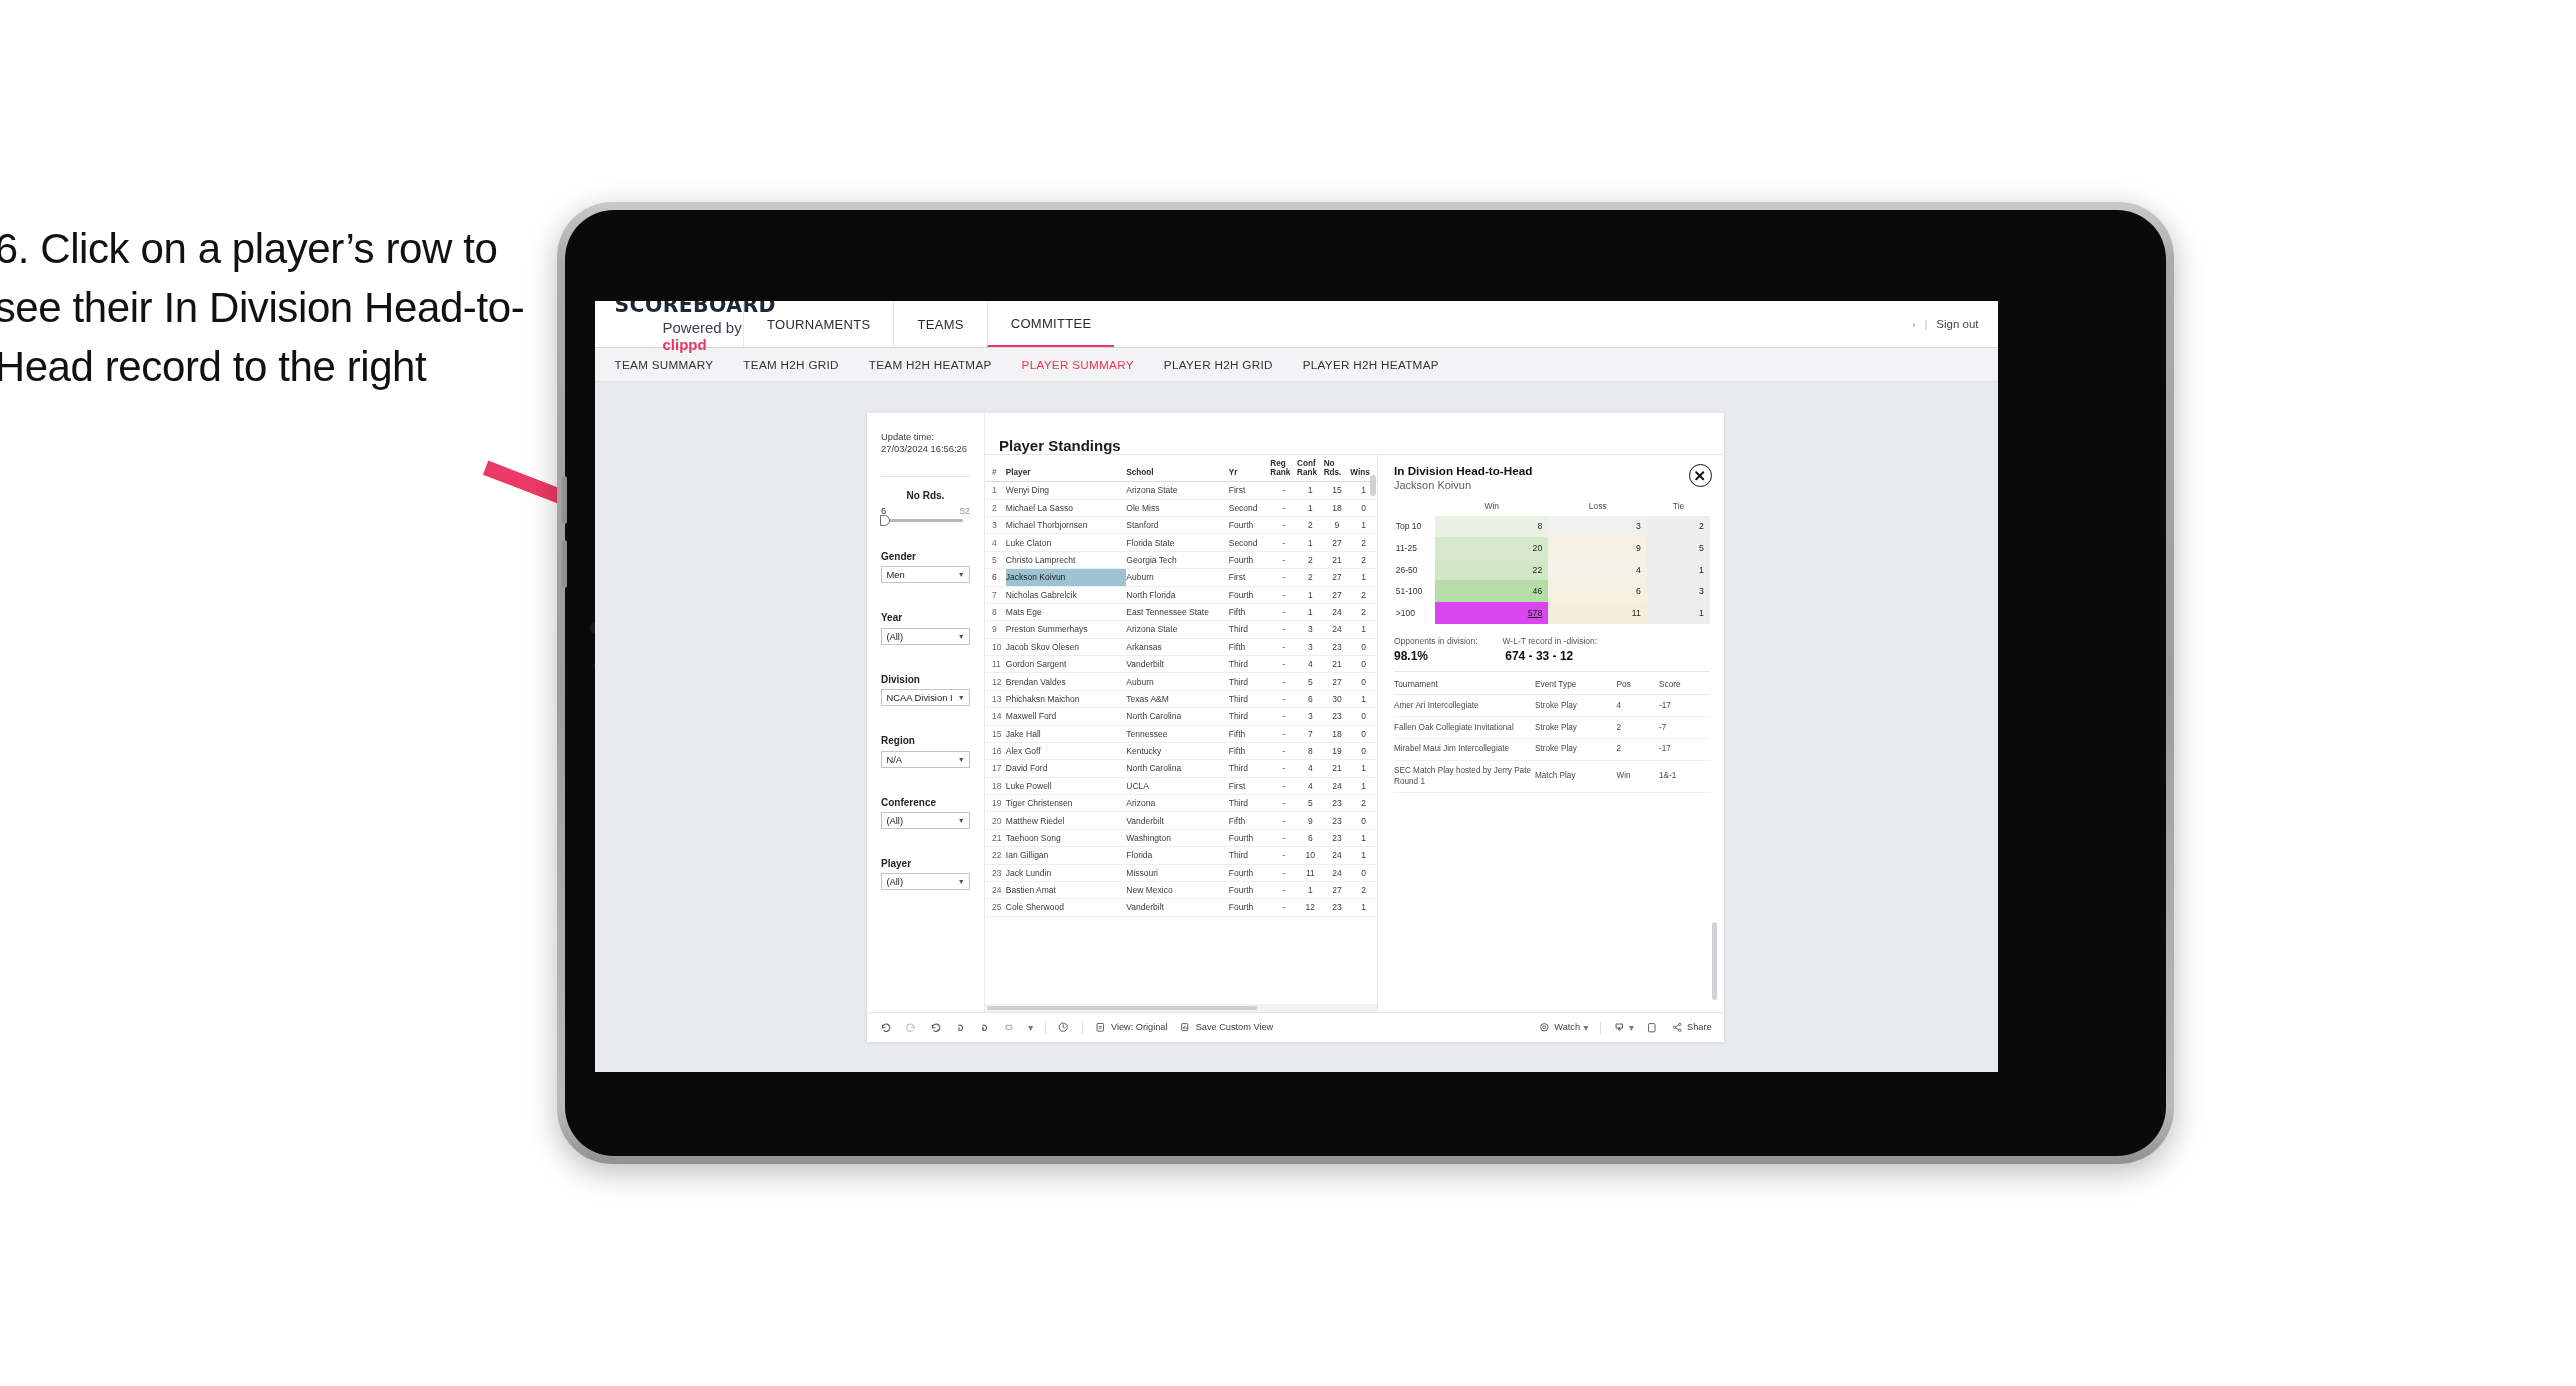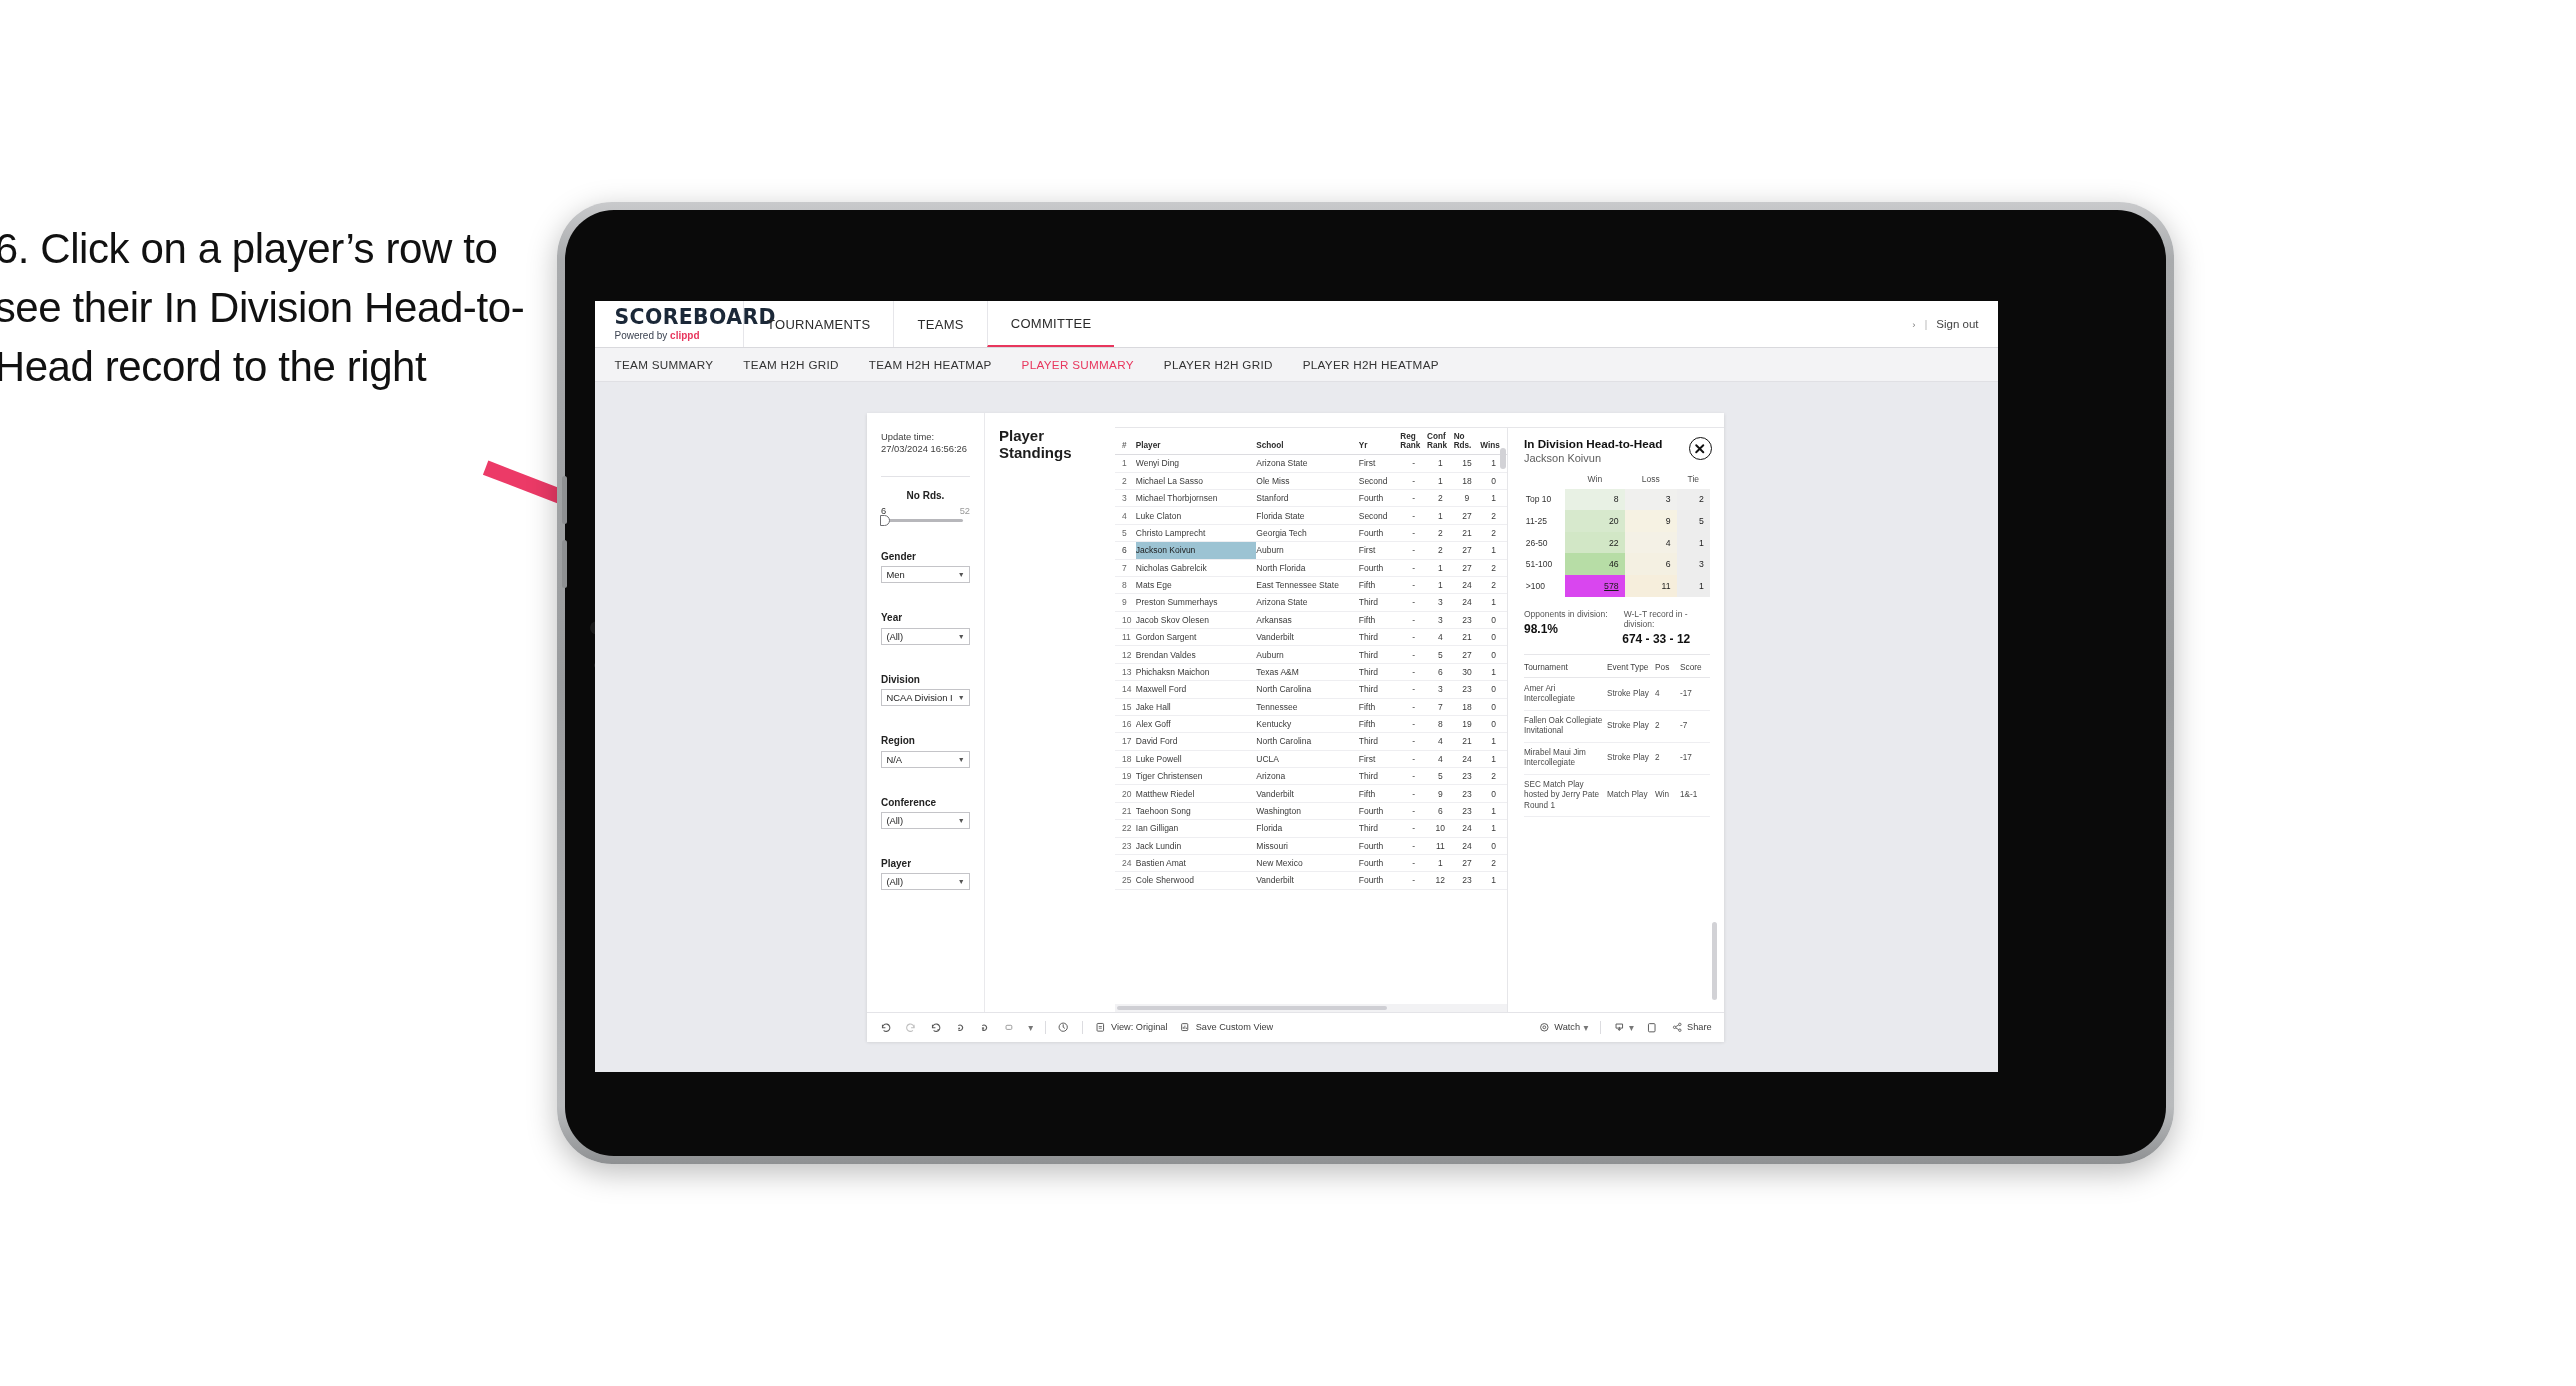--- a/index.html
+++ b/index.html
@@ -49,21 +49,21 @@
   
   #topbar {
     height: 47px; background: #ffffff; display:flex; align-items:stretch;
     border-bottom: 1.8px solid #d9d9dd; position: relative;
   }
   #logo-block { width: 148px; display:flex; flex-direction:column; justify-content:center; padding-left: 19.5px; }
   #logo-word {
     font-size: 20.4px; font-weight: 700; color: #1b2838; letter-spacing: 0.4px;
     font-family: "DejaVu Sans", sans-serif; line-height: 1;
   }
-  #logo-sub { font-size: 10px; color: #3b4250; margin-top: 2.7px; }
+  #logo-sub { font-size: 15px; color: #3b4250; margin-top: 2.7px; margin-left: 48px; }
   #logo-sub b { color: #e8365d; font-weight: 700; }
   .topnav-item {
     display:flex; align-items:center; padding: 8px 23px;
     font-size: 13px; color: #2b2b2b; letter-spacing:0.3px; cursor: pointer;
     border-left: 0.9px solid #e6e6ea;
   }
   .topnav-item.active { border-bottom: 2.7px solid #e8365d; }
   #topbar-right { margin-left:auto; display:flex; align-items:center; gap:8.9px; padding-right: 19.5px; font-size: 11.5px; color:#444; }
   .tb-caret { color:#777; font-size:9.7px; }
   .tb-div { color:#bbb; }
@@ -99,21 +99,21 @@
     font-size: 9.4px; color:#222;
   }
   .fl-sel span:first-child { flex:1; overflow:hidden; white-space:nowrap; }
   .fl-caret { color:#555; font-size: 7px; }
   .slider-row { display:flex; justify-content:space-between; font-size: 9.3px; margin-bottom: 2.7px; }
   .slider-row .lo { color:#333; } .slider-row .hi { color:#999; }
   .slider-track { height:3.5px; background:#b7b7bb; border-radius:1.8px; position:relative; margin-left: 4.4px; width: 78px; }
   .slider-knob { position:absolute; left:-5.3px; top:-3.5px; width:9.7px; height:10.6px; background:#fff; border:1.3px solid #6f6f73; border-radius: 0 6.2px 6.2px 0; }
 
   
-  #standings { flex:1; min-width:0; display:flex; flex-direction:row; padding: 14px 0 0 0; justify-content: flex-end; }
+  #standings { flex:1; min-width:0; display:flex; flex-direction:column; padding: 24px 0 0 0; justify-content: flex-end; }
   #st-title { font-size: 15px; font-weight:700; color:#1c1c1c; padding-left: 14px; }
   #st-meta { display:flex; padding: 9.7px 0 9.7px 14px; font-size: 10.3px; color:#333; }
   #st-meta .m { margin-right: 51px; white-space:nowrap; }
   #st-meta .m b { color:#111; font-weight:700; }
   #split { display:flex; flex:1; min-height:0; border-top:0.9px solid #e6e6e9; }
 
   
   #tbl-wrap { width: 392px; flex-shrink:0; display:flex; flex-direction:column; min-height:0; position:relative; }
   table.pt { width:100%; border-collapse: collapse; font-size: 8.5px; table-layout: fixed; }
   table.pt th {

